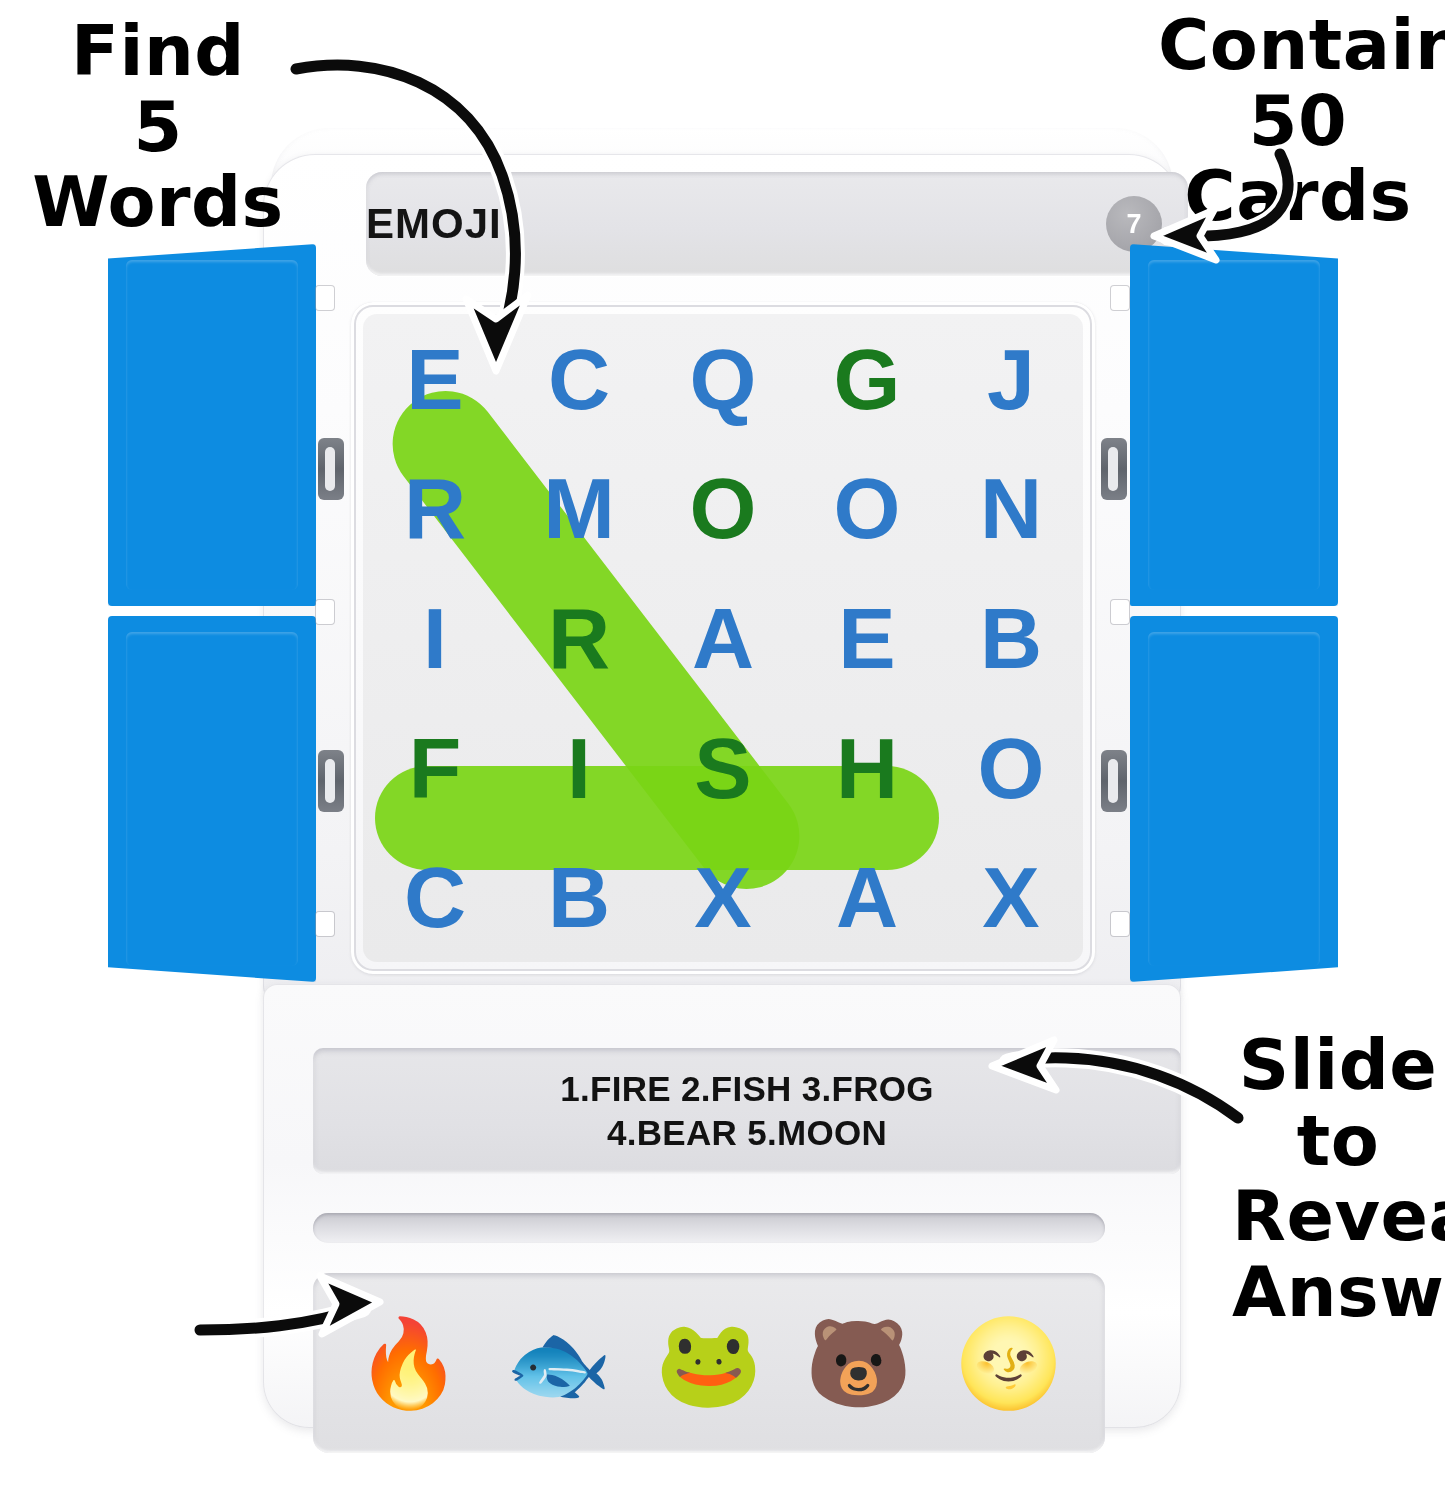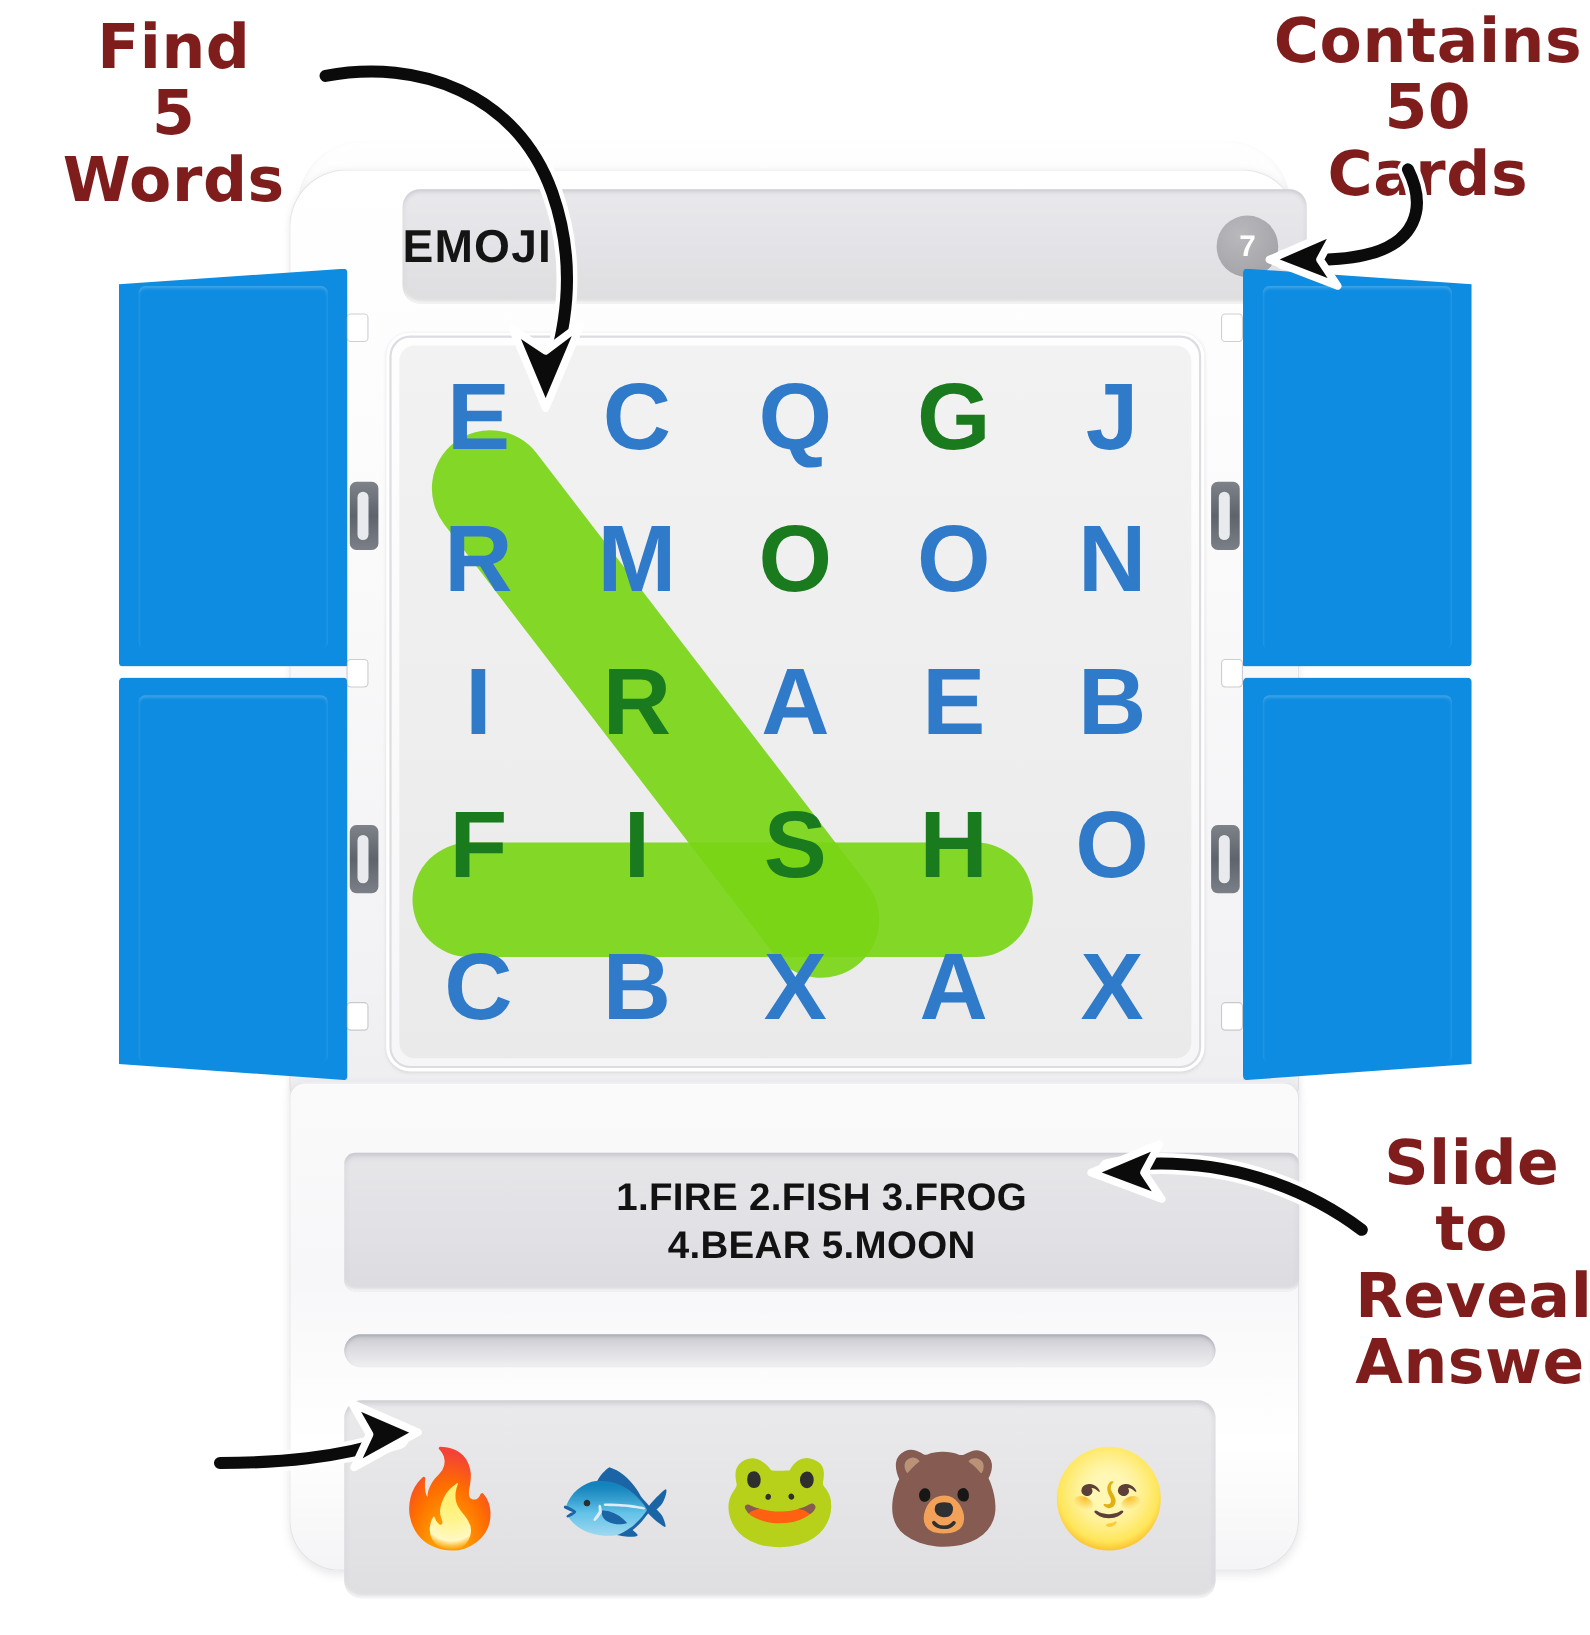--- a/index.html
+++ b/index.html
@@ -18,24 +18,24 @@
     position: relative;
     width: 1445px;
     height: 1486px;
     background: #ffffff;
     overflow: hidden;
   }
 
   
   .annot {
     position: absolute;
-    color: #7f1d1d;
+    color: #000000;
     font-family: "DejaVu Sans", sans-serif;
     font-weight: 700;
-    font-size: 56px;
+    font-size: 70px;
     line-height: 1.08;
     letter-spacing: 0.5px;
     white-space: pre-line;
     z-index: 40;
   }
   #annot-find-words   { left: 28px;   top: 14px;   text-align: center; width: 260px; }
   #annot-contains     { left: 1158px; top: 8px;    text-align: center; width: 280px; }
   #annot-slide        { left: 1232px; top: 1028px; text-align: center; width: 212px; }
   #annot-picture      { left: 4px;    top: 1256px; text-align: center; width: 210px; }
 

